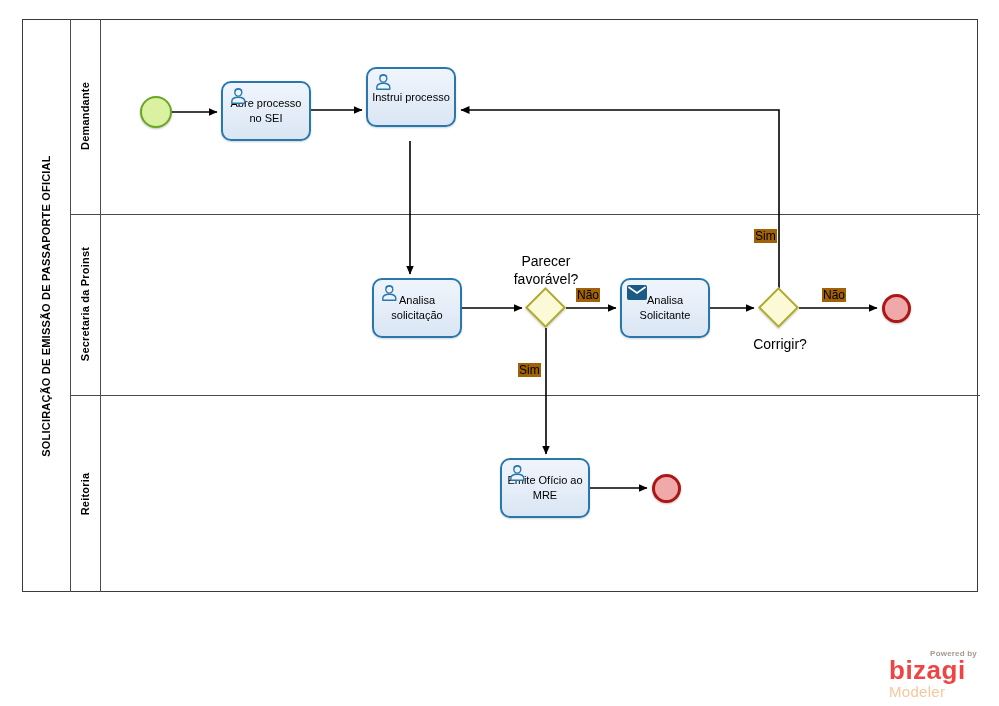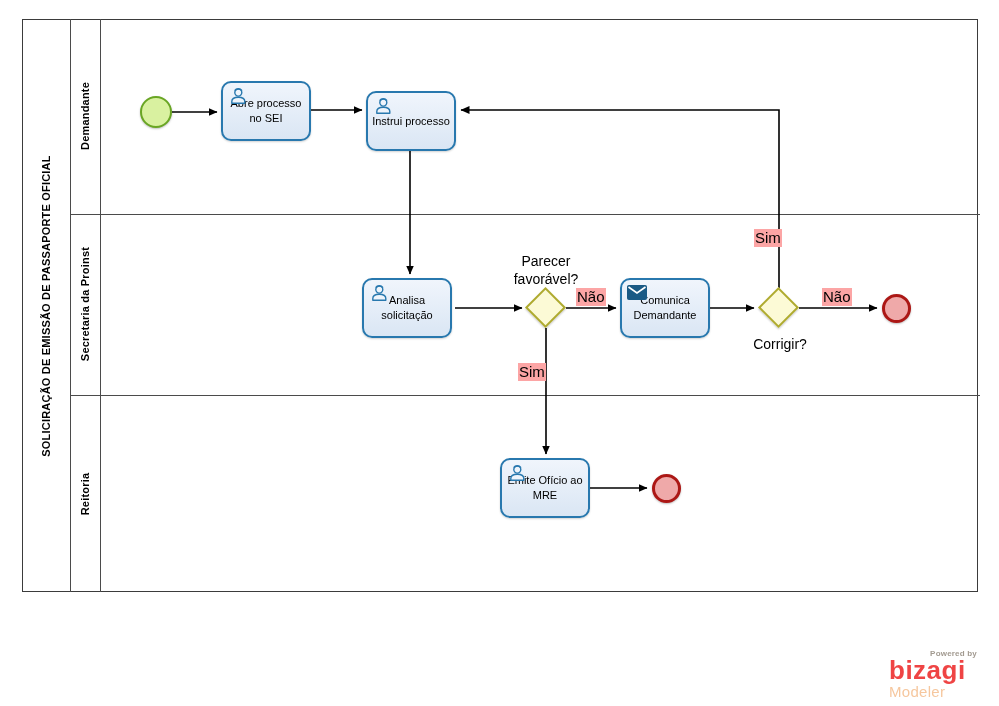--- a/index.html
+++ b/index.html
@@ -26,21 +26,21 @@
   }
   .task .node-icon{position:absolute;left:5px;top:3px;}
   .event{position:absolute;border-radius:50%;box-sizing:border-box;box-shadow:0 1px 2px rgba(0,0,0,.25);}
   .event.start{width:32px;height:32px;border:2.5px solid #69a623;background:#d9f1a0;}
   .event.end{width:29px;height:29px;border:3.5px solid #ac1715;background:#efa9a9;}
   .gateway{
     position:absolute;width:29px;height:29px;box-sizing:border-box;
     transform:rotate(45deg);border:2px solid #aeaa2f;background:#fcfad6;
     box-shadow:1px 1px 2px rgba(0,0,0,.2);
   }
-  .edge-label{position:absolute;font-size:15px;line-height:1.2;white-space:nowrap;background:#fca5a5;padding:0 1px;}
+  .edge-label{position:absolute;font-size:12px;line-height:1.2;white-space:nowrap;background:#a16207;padding:0 1px;}
   .gw-label{position:absolute;font-size:14px;line-height:1.25;text-align:center;}
   
   .logo{position:absolute;left:889px;top:649px;width:94px;text-align:left;}
   .logo .powered{font-size:8px;font-weight:bold;color:#a29a90;text-align:right;padding-right:6px;letter-spacing:.2px;}
   .logo .brand{font-size:26px;font-weight:bold;color:#ef4444;line-height:.95;letter-spacing:.5px;}
   .logo .product{font-size:15px;color:#f6c79e;margin-top:0;letter-spacing:.3px;}
 </style>
 </head>
 <body>
 
@@ -83,50 +83,50 @@
     <span class="node-icon">
       <svg width="20" height="20" viewBox="0 0 20 20">
         <circle cx="10.3" cy="6.6" r="3.5" fill="#eef4fb" stroke="#2878ae" stroke-width="1.4"></circle>
         <path d="M6.6,4.6 a4.6,4.6 0 0 1 7.4,0" fill="none" stroke="#2878ae" stroke-width="1.4"></path>
         <path d="M3.8,17.2 v-1.6 c0,-3 3,-4.4 6.5,-4.4 s6.5,1.4 6.5,4.4 v1.6 z" fill="#eef4fb" stroke="#2878ae" stroke-width="1.4" stroke-linejoin="round"></path>
       </svg>
     </span>
     <span>Abre processo no SEI</span>
   </div>
 
-  <div class="task" style="left:366px;top:91px;">
+  <div class="task" style="left:366px;top:67px;">
     <span class="node-icon">
       <svg width="20" height="20" viewBox="0 0 20 20">
         <circle cx="10.3" cy="6.6" r="3.5" fill="#eef4fb" stroke="#2878ae" stroke-width="1.4"></circle>
         <path d="M6.6,4.6 a4.6,4.6 0 0 1 7.4,0" fill="none" stroke="#2878ae" stroke-width="1.4"></path>
         <path d="M3.8,17.2 v-1.6 c0,-3 3,-4.4 6.5,-4.4 s6.5,1.4 6.5,4.4 v1.6 z" fill="#eef4fb" stroke="#2878ae" stroke-width="1.4" stroke-linejoin="round"></path>
       </svg>
     </span>
     <span>Instrui processo</span>
   </div>
 
-  <div class="task" style="left:362px;top:278px;">
+  <div class="task" style="left:372px;top:278px;">
     <span class="node-icon">
       <svg width="20" height="20" viewBox="0 0 20 20">
         <circle cx="10.3" cy="6.6" r="3.5" fill="#eef4fb" stroke="#2878ae" stroke-width="1.4"></circle>
         <path d="M6.6,4.6 a4.6,4.6 0 0 1 7.4,0" fill="none" stroke="#2878ae" stroke-width="1.4"></path>
         <path d="M3.8,17.2 v-1.6 c0,-3 3,-4.4 6.5,-4.4 s6.5,1.4 6.5,4.4 v1.6 z" fill="#eef4fb" stroke="#2878ae" stroke-width="1.4" stroke-linejoin="round"></path>
       </svg>
     </span>
     <span>Analisa solicitação</span>
   </div>
 
   <div class="task" style="left:620px;top:278px;">
     <span class="node-icon" style="top:5px;">
       <svg width="20" height="15" viewBox="0 0 20 15">
         <rect x="0.5" y="0.5" width="19" height="14" rx="1" fill="#1a5a85" stroke="#1a5a85"></rect>
         <path d="M1.5,2 L10,8 L18.5,2" fill="none" stroke="#ffffff" stroke-width="1.6"></path>
       </svg>
     </span>
-    <span>Comunica Demandante</span>
+    <span>Analisa Solicitante</span>
   </div>
 
   <div class="task" style="left:500px;top:458px;">
     <span class="node-icon">
       <svg width="20" height="20" viewBox="0 0 20 20">
         <circle cx="10.3" cy="6.6" r="3.5" fill="#eef4fb" stroke="#2878ae" stroke-width="1.4"></circle>
         <path d="M6.6,4.6 a4.6,4.6 0 0 1 7.4,0" fill="none" stroke="#2878ae" stroke-width="1.4"></path>
         <path d="M3.8,17.2 v-1.6 c0,-3 3,-4.4 6.5,-4.4 s6.5,1.4 6.5,4.4 v1.6 z" fill="#eef4fb" stroke="#2878ae" stroke-width="1.4" stroke-linejoin="round"></path>
       </svg>
     </span>

